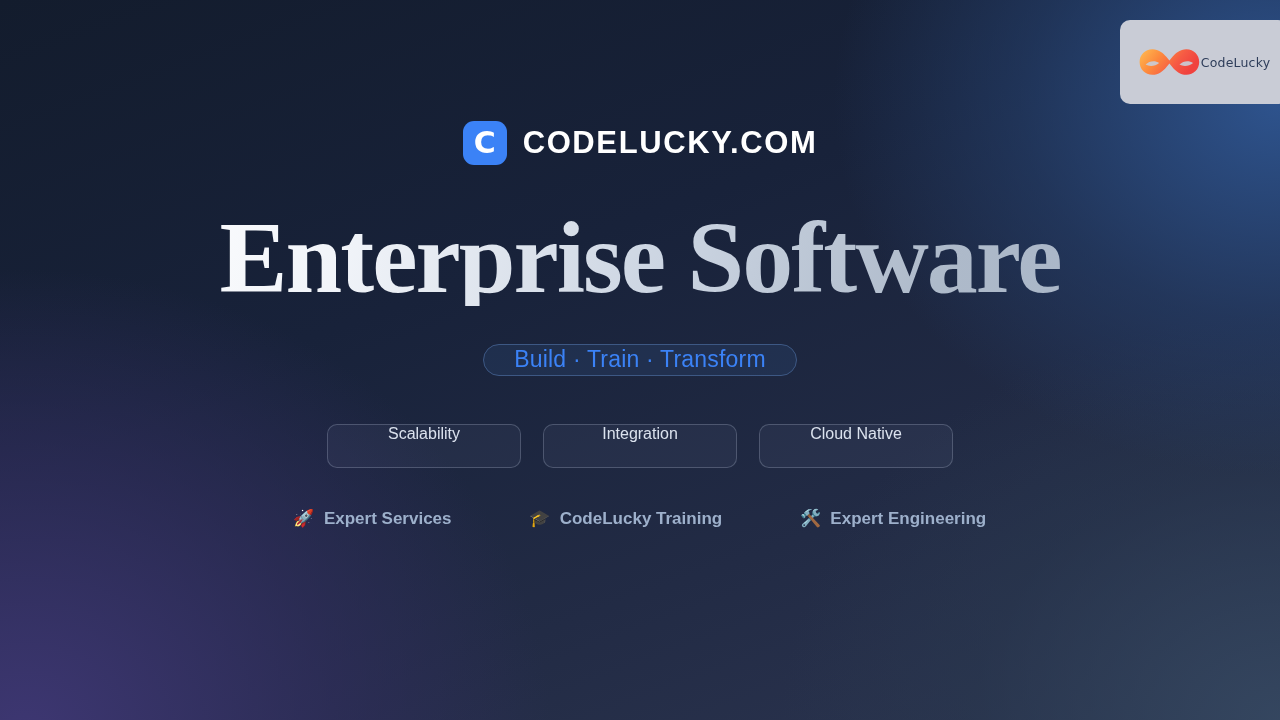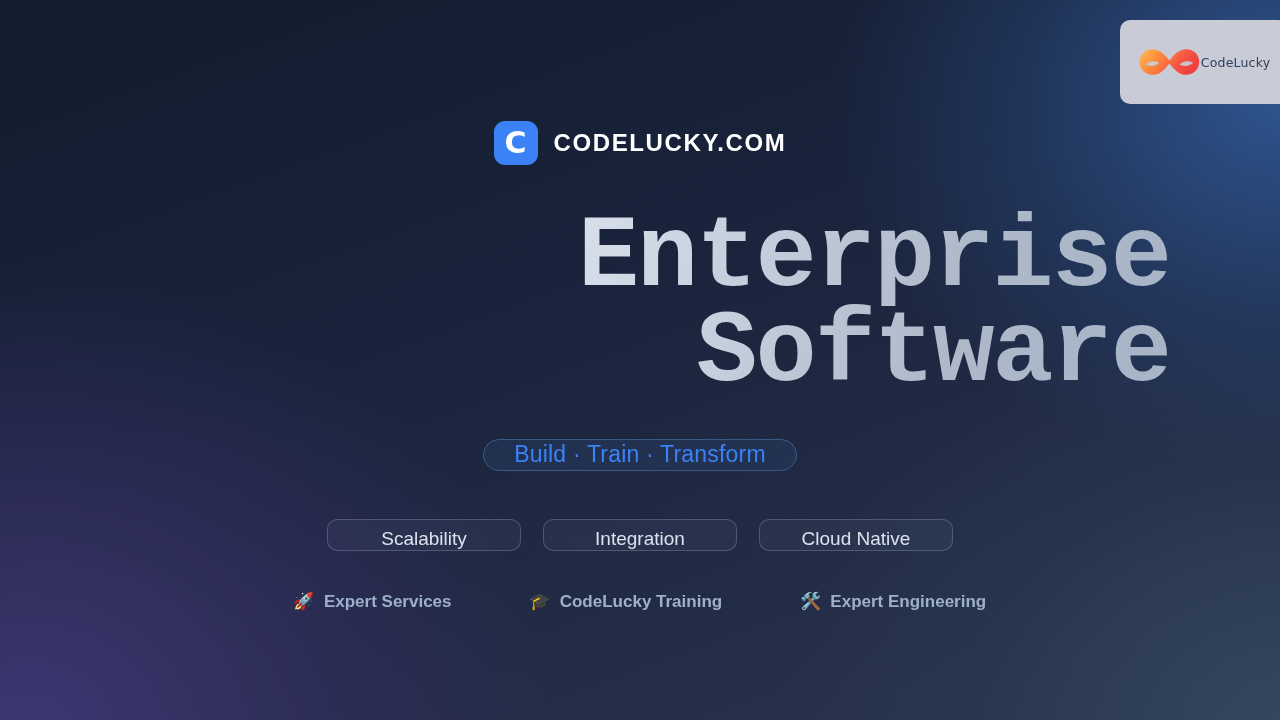--- a/index.html
+++ b/index.html
@@ -60,41 +60,41 @@
     background:#3b82f6;
     border-radius:11px;
     display:flex; align-items:center; justify-content:center;
     color:#ffffff;
     font-size:30px; font-weight:bold;
     line-height:1;
     font-family:"DejaVu Sans", sans-serif;
   }
   .brand-name {
     color:#ffffff;
-    font-size:24px;
+    font-size:31px;
     font-weight:bold;
     letter-spacing:1.6px;
     font-family:"Liberation Sans", sans-serif;
   }
 
   
   .headline {
     margin-top:46px;
     width:1060px;
-    text-align:right;
+    text-align:center;
     font-size:102px;
     font-weight:bold;
     line-height:0.93;
     letter-spacing:-2px;
     background:linear-gradient(105deg,#ffffff 0%,#f1f4f9 22%,#ccd5e2 52%,#aebaca 78%,#a7b4c6 100%);
     -webkit-background-clip:text;
     background-clip:text;
     color:transparent;
     -webkit-text-fill-color:transparent;
-    font-family:Liberation Mono, monospace;
+    font-family:Liberation Serif, serif;
   }
 
   
   .tagline-pill {
     margin-top:38px;
     height:32px;
     padding:0 30px;
     display:flex; align-items:center; justify-content:center;
     border:1px solid #3d5884;
     border-radius:25px;
@@ -105,27 +105,27 @@
     font-family:"Liberation Sans", sans-serif;
   }
 
   
   .chip-row {
     margin-top:48px;
     display:flex;
     gap:22px;
   }
   .chip {
-    width:194px; height:32px;
-    display:flex; align-items:flex-end; justify-content:center;
+    width:194px; height:44px;
+    display:flex; align-items:flex-start; justify-content:center;
     border:1px solid rgba(190,200,220,0.26);
     border-radius:10px;
     background:rgba(125,140,175,0.085);
     color:#dbe2ee;
-    font-size:19px;
+    font-size:16px;
     font-family:"Liberation Sans", sans-serif;
   }
 
   
   .service-row {
     margin-top:41px;
     display:flex;
     gap:78px;
     align-items:center;
   }

